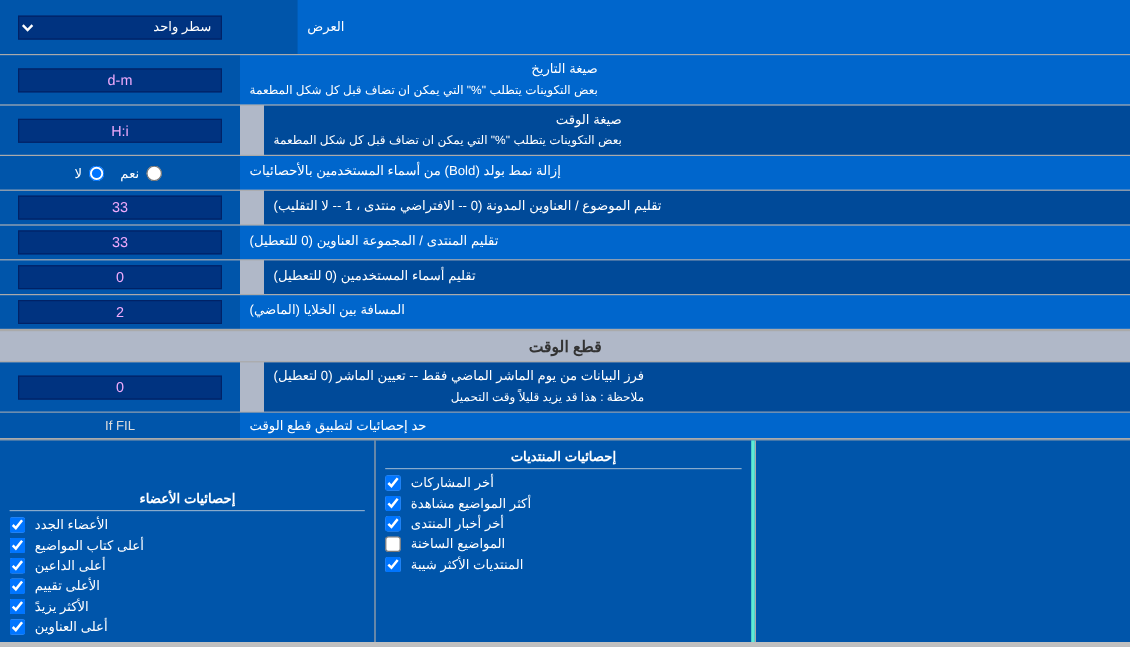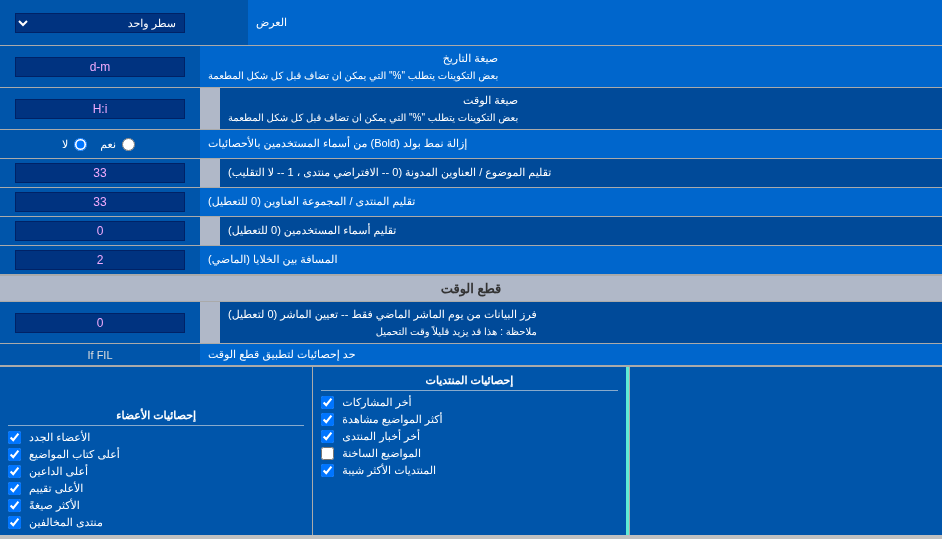--- a/index.html
+++ b/index.html
@@ -330,23 +330,23 @@
       </div>
       <div class="checkbox-item">
         <span>أعلى الداعين</span>
         <input type="checkbox" checked="" style="">
       </div>
       <div class="checkbox-item">
         <span>الأعلى تقييم</span>
         <input type="checkbox" checked="" style="">
       </div>
       <div class="checkbox-item">
-        <span>الأكثر صيغةً</span>
-        <input type="checkbox" checked="" style="">
-      </div>
-      <div class="checkbox-item">
-        <span>منتدى المخالفين</span>
+        <span>الأكثر يزيدً</span>
+        <input type="checkbox" checked="" style="">
+      </div>
+      <div class="checkbox-item">
+        <span>أعلى العناوين</span>
         <input type="checkbox" checked="" style="">
       </div>
     </div>
   </div>
 
 </div>
 
 </body></html>

